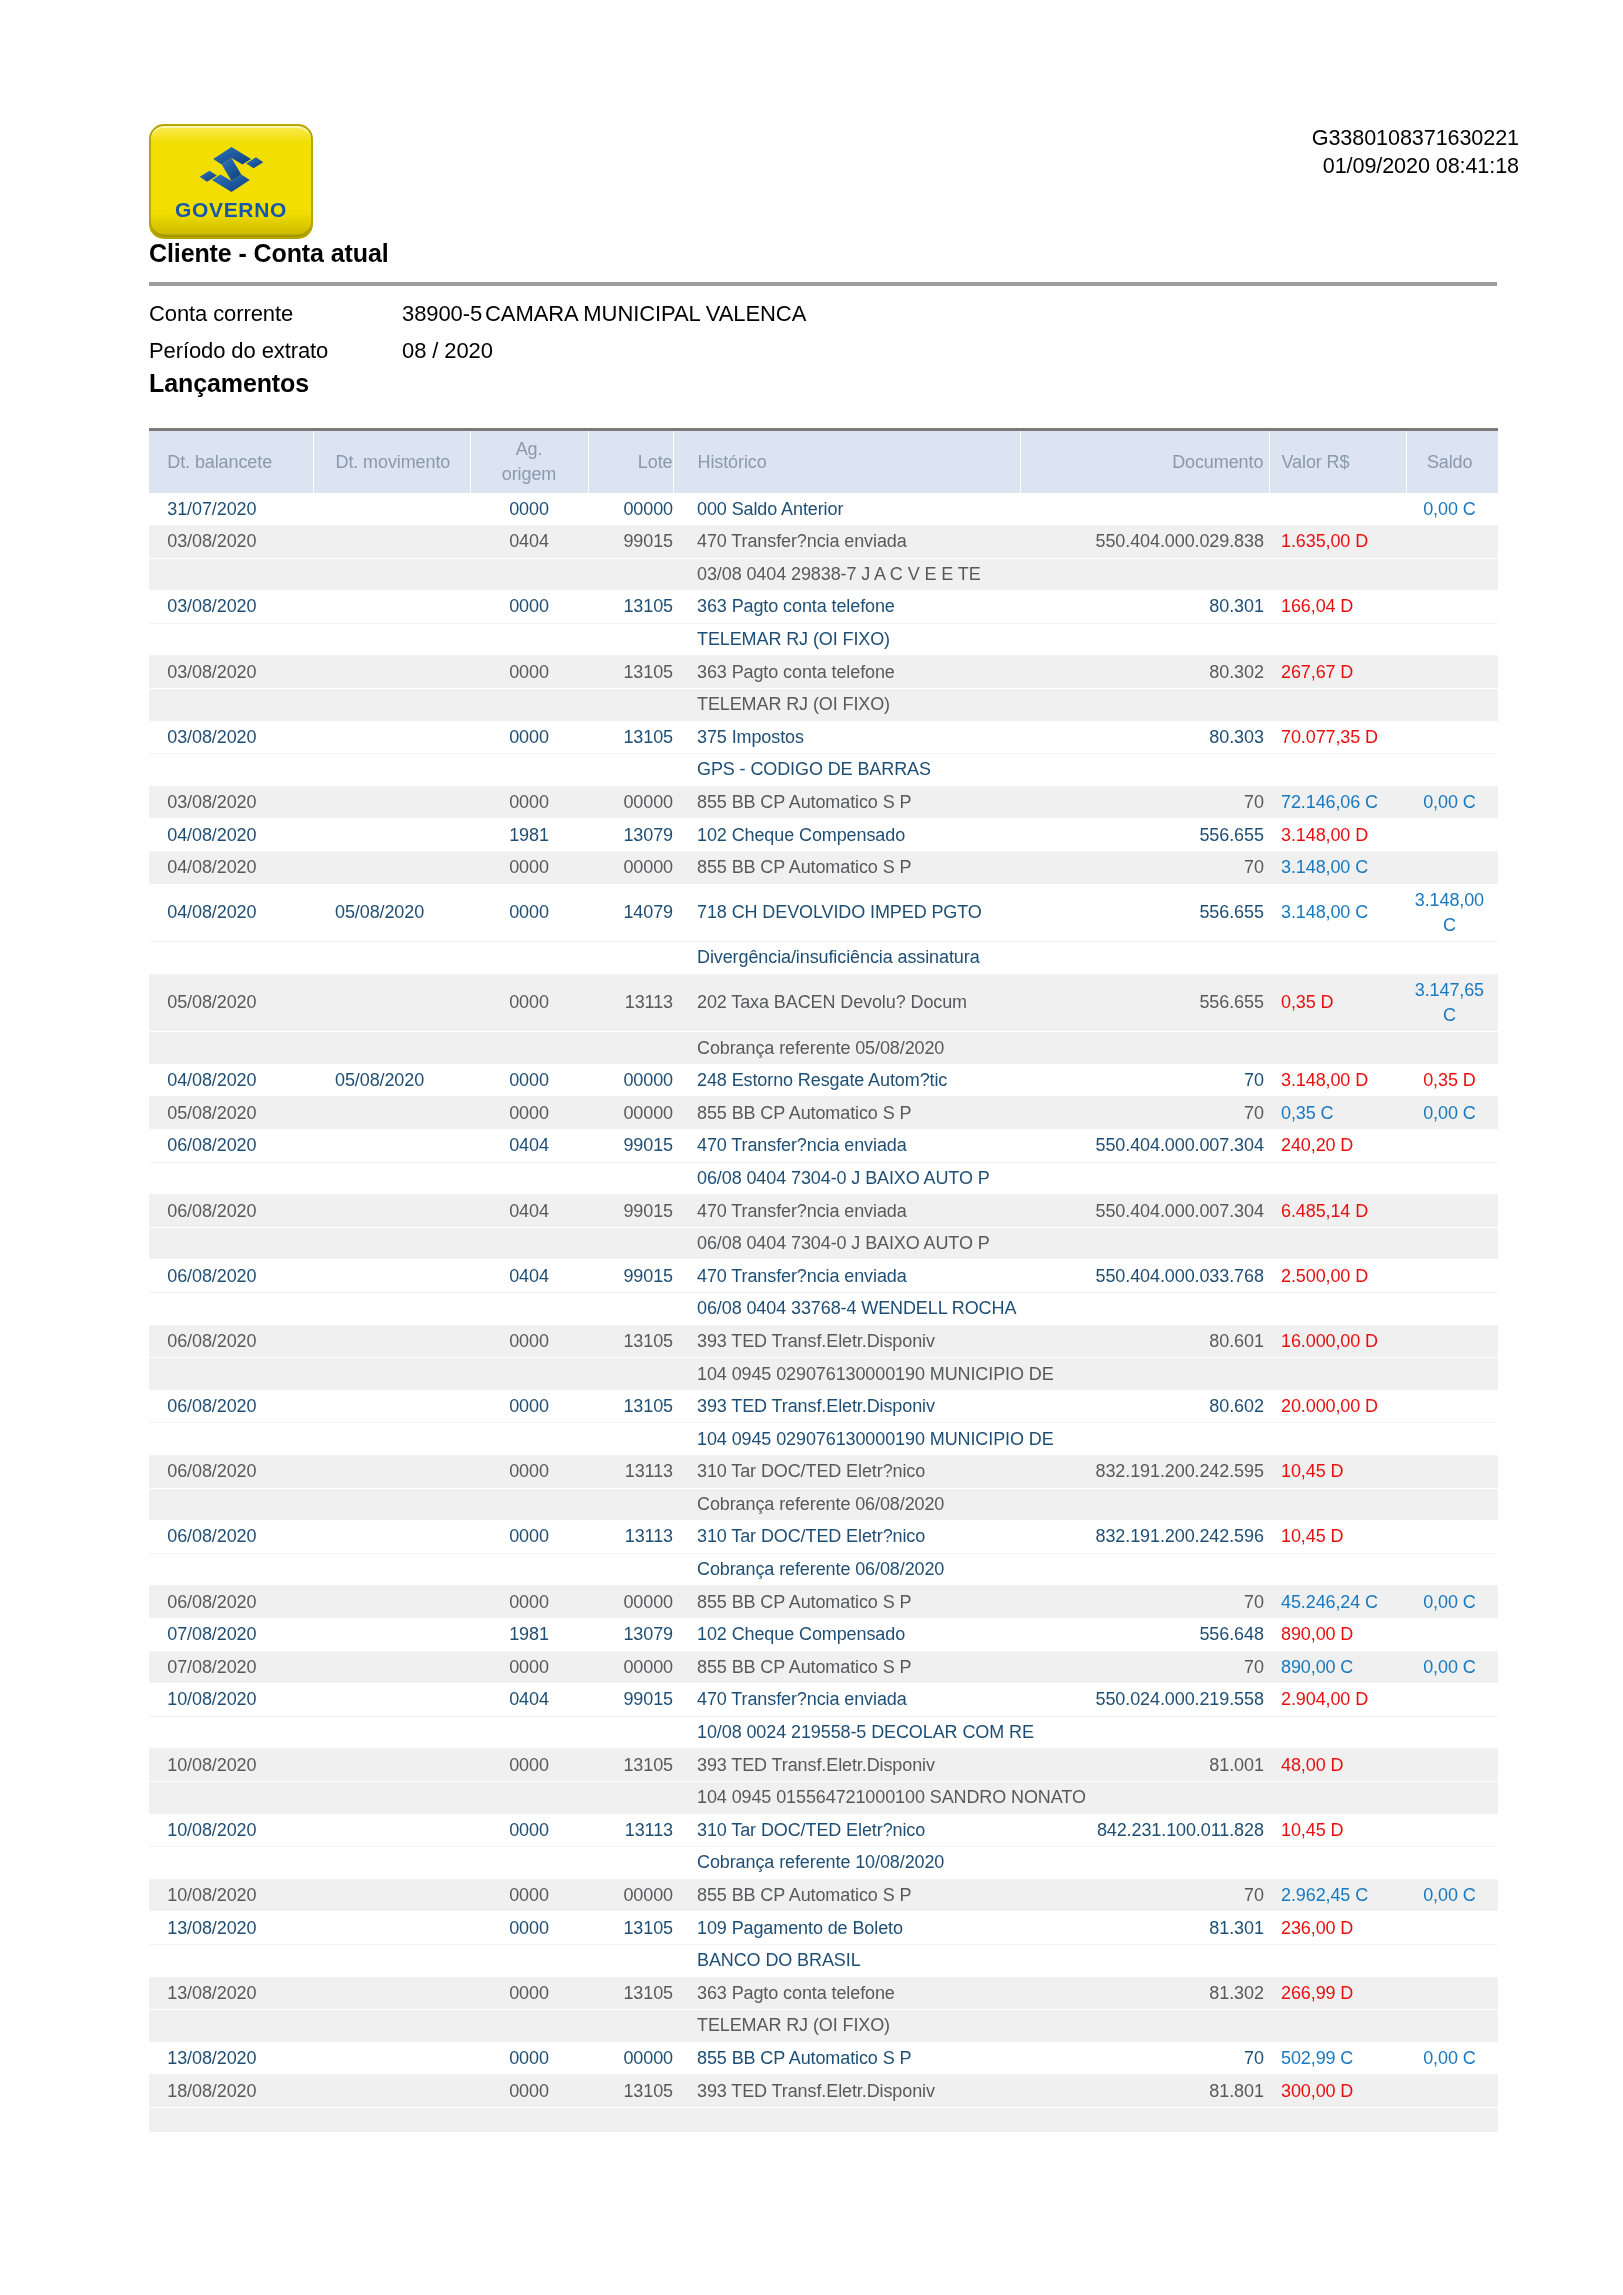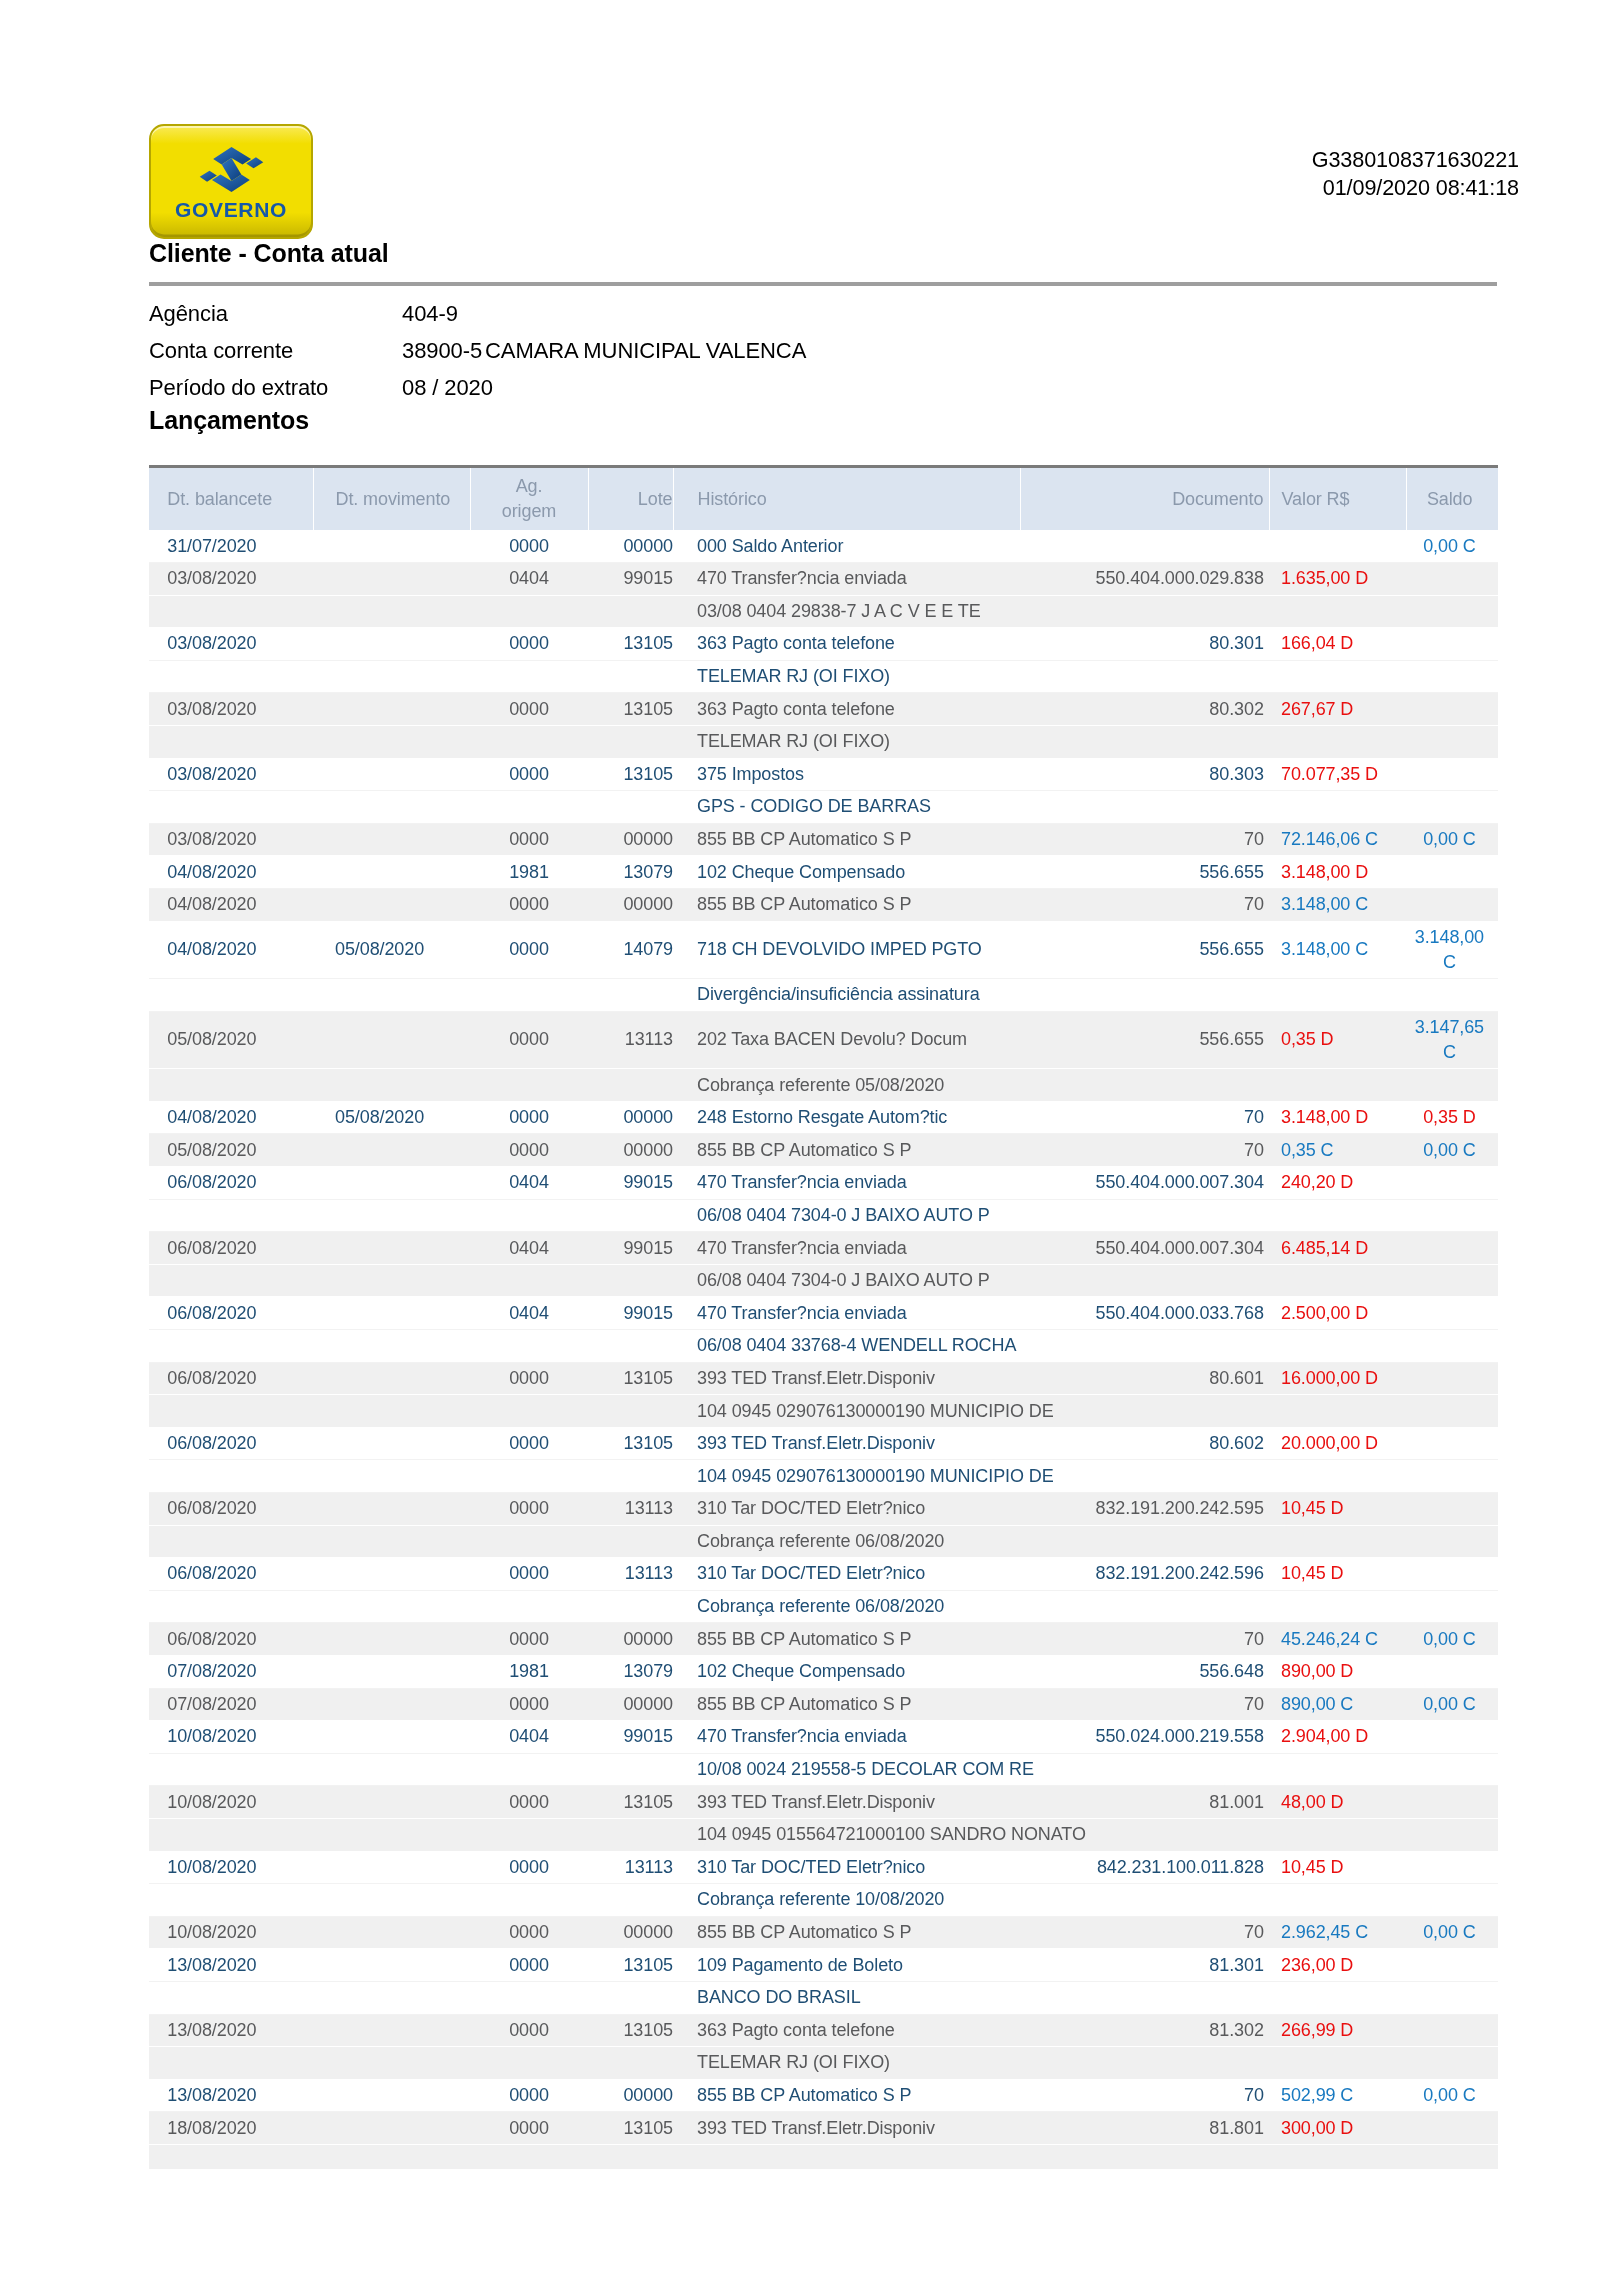--- a/index.html
+++ b/index.html
@@ -20,21 +20,21 @@
     background:linear-gradient(180deg,#f9ea55 0%,#f2de00 16%,#f2de00 78%,#c7b600 100%);
     border:2px solid #b5a600; border-radius:15px;
     display:flex; flex-direction:column; align-items:center; justify-content:center;
     box-shadow:inset 0 2px 0 rgba(255,255,255,.55), inset 0 -2.6px 0 rgba(0,0,0,.18);
   }
   .logo svg { width:77px; height:55px; display:block; }
   .wordmark {
     font-weight:bold; font-size:21px; letter-spacing:0.7px; line-height:22px;
     color:var(--logo-blue,#1558a8); margin-top:1.3px;
   }
-  .docinfo { text-align:right; font-size:21.6px; line-height:28px; margin-top:22px; margin-right:-22px; color:#000; }
+  .docinfo { text-align:right; font-size:21.6px; line-height:28px; margin-right:-22px; color:#000; }
 
   
   h2.section-title { font-size:25px; line-height:29px; font-weight:bold; color:#000; margin:0; }
   .title-client { margin-top:44px; }
   .rule { height:3.3px; background:#9e9e9e; margin-top:14.4px; }
 
   
   .info { margin-top:9.2px; }
   .info-row { display:flex; font-size:22px; line-height:37px; }
   .info-label { width:253px; flex:0 0 253px; }
@@ -111,24 +111,20 @@
         <div>G3380108371630221</div>
         <div>01/09/2020 08:41:18</div>
       </div>
     </div>
 
     <h2 class="section-title title-client">Cliente - Conta atual</h2>
     <div class="rule"></div>
 
     <div class="info" id="client-info">
         <div class="info-row">
-          <div class="info-label">Agência</div>
-          <div class="info-value"><span>404-9</span></div>
-        </div>
-        <div class="info-row">
           <div class="info-label">Conta corrente</div>
           <div class="info-value"><span>38900-5</span><span class="info-extra">CAMARA MUNICIPAL VALENCA</span></div>
         </div>
         <div class="info-row">
           <div class="info-label">Período do extrato</div>
           <div class="info-value"><span>08 / 2020</span></div>
         </div>
       </div>
 
     <h2 class="section-title title-entries">Lançamentos</h2>

